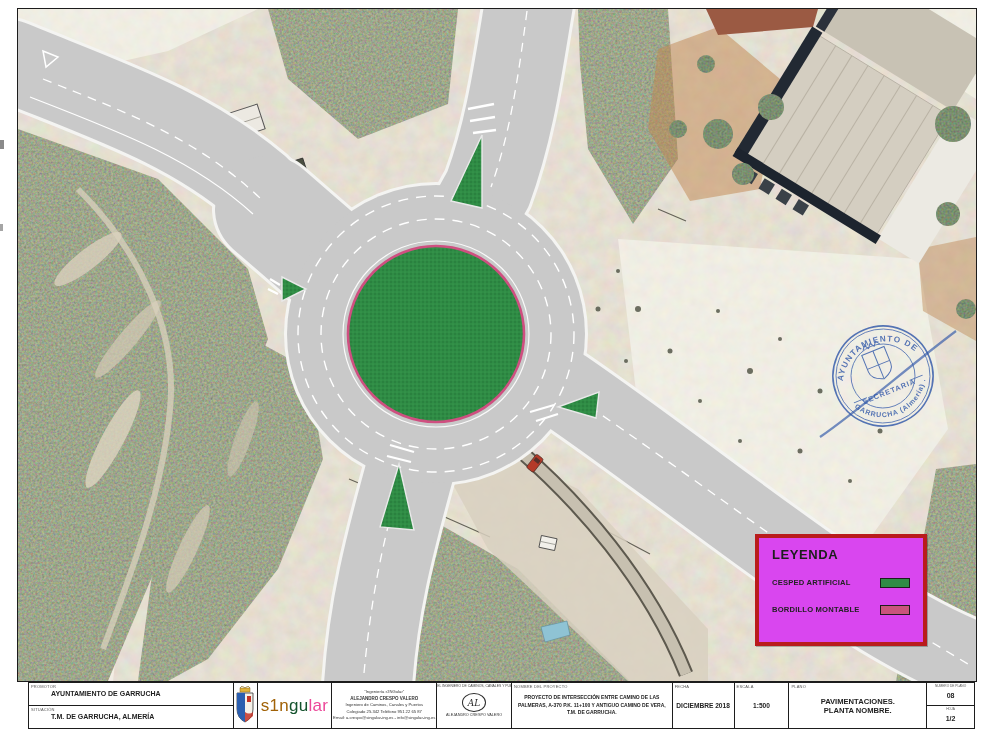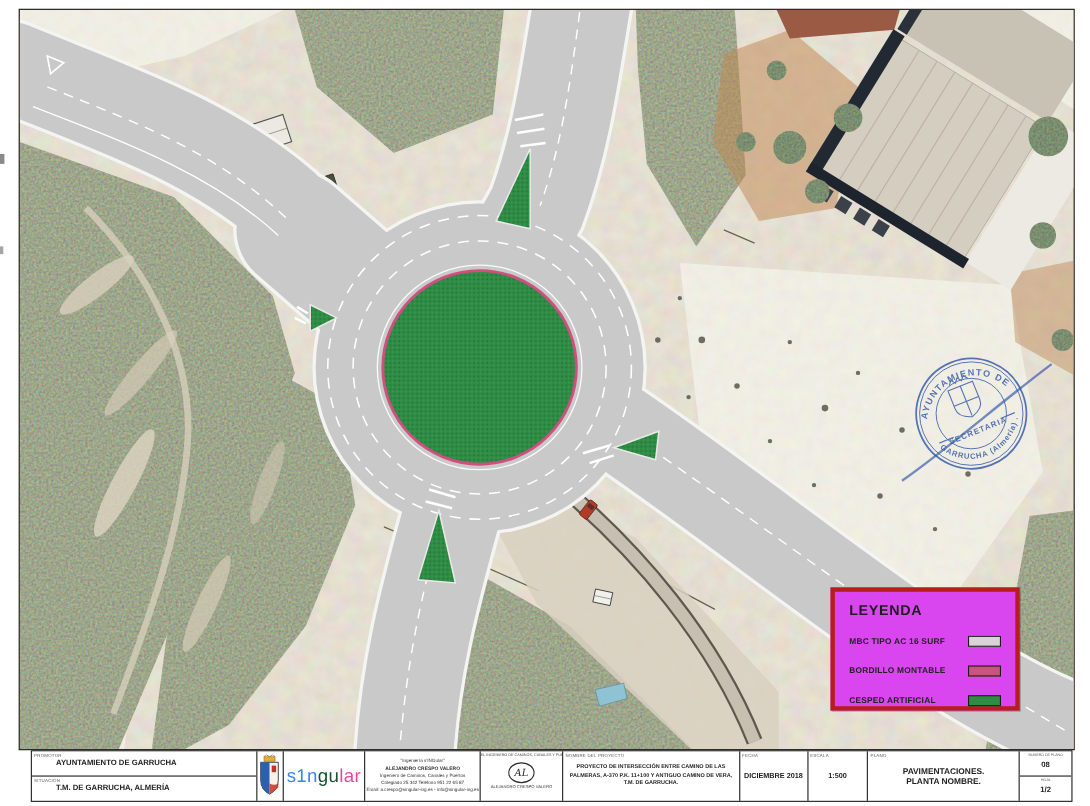--- a/index.html
+++ b/index.html
@@ -47,21 +47,21 @@
              line-height:1.5;color:#222;white-space:nowrap}
   .eng-line{width:100%;text-align:center;font-size:4.2px;line-height:1.55;color:#333;white-space:nowrap}
   .eng-line.b{font-weight:bold;font-size:4.5px}
   .sig-head{position:absolute;top:1px;left:0;width:100%;text-align:center;
             font-size:3.4px;color:#444;white-space:nowrap}
   .sig-circle{margin:10px auto 1px auto;width:22px;height:17px;border:1.1px solid #2b2b2b;
               border-radius:50%;display:flex;align-items:center;justify-content:center;
               font-family:"DejaVu Serif",serif;font-style:italic;font-size:9px;color:#2b2b2b}
   .sig-name{width:100%;text-align:center;font-size:3.8px;color:#333;white-space:nowrap}
   .logo{font-size:17px;letter-spacing:.3px;font-weight:normal}
-  .logo .p1{color:#3b82f6}.logo .p2{color:#14532d}.logo .p3{color:#ec4899}
+  .logo .p1{color:#a16207}.logo .p2{color:#14532d}.logo .p3{color:#ec4899}
   .num-row{position:relative;height:50%;display:flex;align-items:center;justify-content:center}
   .num-row.rb{border-bottom:1px solid #1d1d1d}
   .num-val{font-size:7px;font-weight:bold;margin-top:3px;color:#222}
   .micro-c{position:absolute;top:1px;left:0;width:100%;text-align:center;
            font-size:3.2px;color:#555;white-space:nowrap}
 
   .smudge{position:absolute;background:#8a8a8a;z-index:2}
 </style>
 </head>
 <body>
@@ -293,30 +293,26 @@
     <line x1="888" y1="381" x2="902" y2="381" stroke-width="1"></line>
     <text x="865" y="386" font-size="7.2" font-weight="bold" letter-spacing="1" text-anchor="middle" fill="#2d55a8" stroke="none">SECRETARIA</text>
   </g>
   <path d="M 802,428 C 840,402 890,358 938,322" fill="none" stroke="#2d55a8" stroke-width="2.2" opacity="0.65"></path>
 </svg>
 </div>
 
 <div class="legend">
   <div class="legend-title">LEYENDA</div>
   <div class="legend-item">
-    <span class="legend-label">MBC TIPO AC 16 SURF</span>
-    <span class="legend-swatch" style="background: rgb(214, 214, 212);"></span>
+    <span class="legend-label">CESPED ARTIFICIAL</span>
+    <span class="legend-swatch" style="background: rgb(47, 140, 69);"></span>
   </div>
   <div class="legend-item">
     <span class="legend-label">BORDILLO MONTABLE</span>
     <span class="legend-swatch" style="background: rgb(201, 84, 124);"></span>
-  </div>
-  <div class="legend-item">
-    <span class="legend-label">CESPED ARTIFICIAL</span>
-    <span class="legend-swatch" style="background: rgb(47, 140, 69);"></span>
   </div>
 </div>
 
 <div class="tb">
   <div class="tb-cell c1">
     <div class="tb-row rb">
       <span class="micro">PROMOTOR</span>
       <span class="tb-main">AYUNTAMIENTO DE GARRUCHA</span>
     </div>
     <div class="tb-row">

